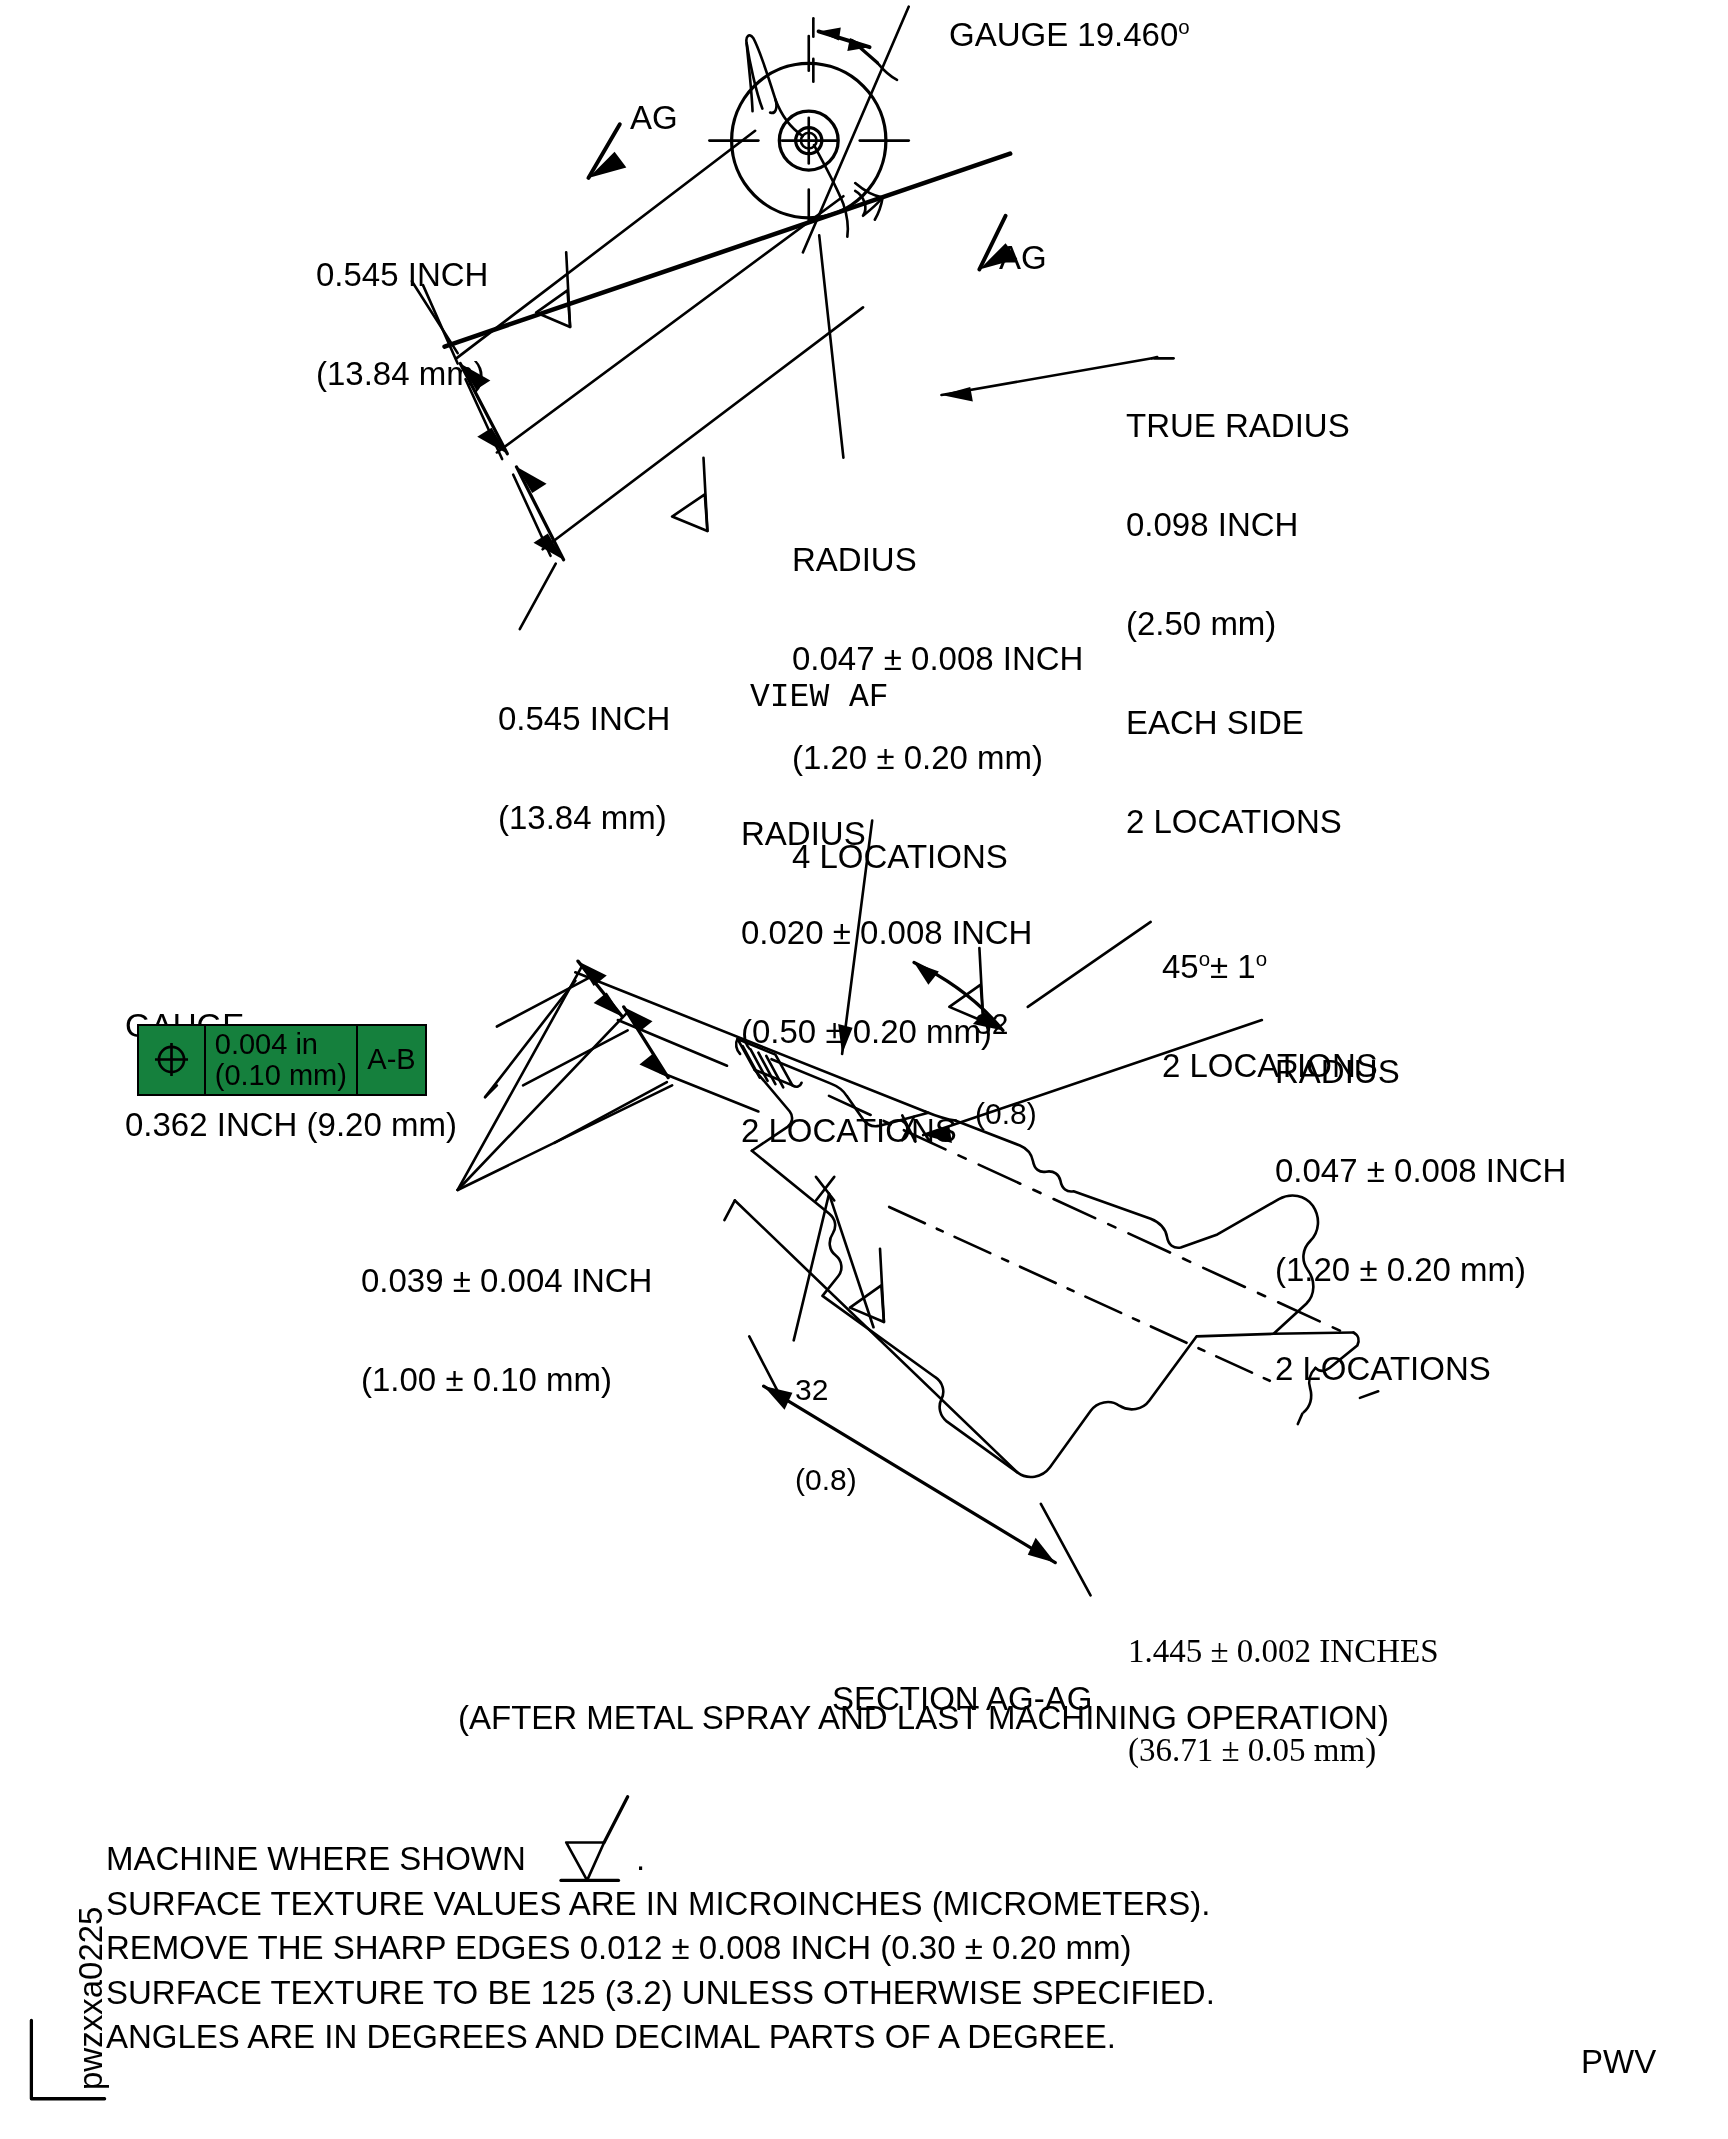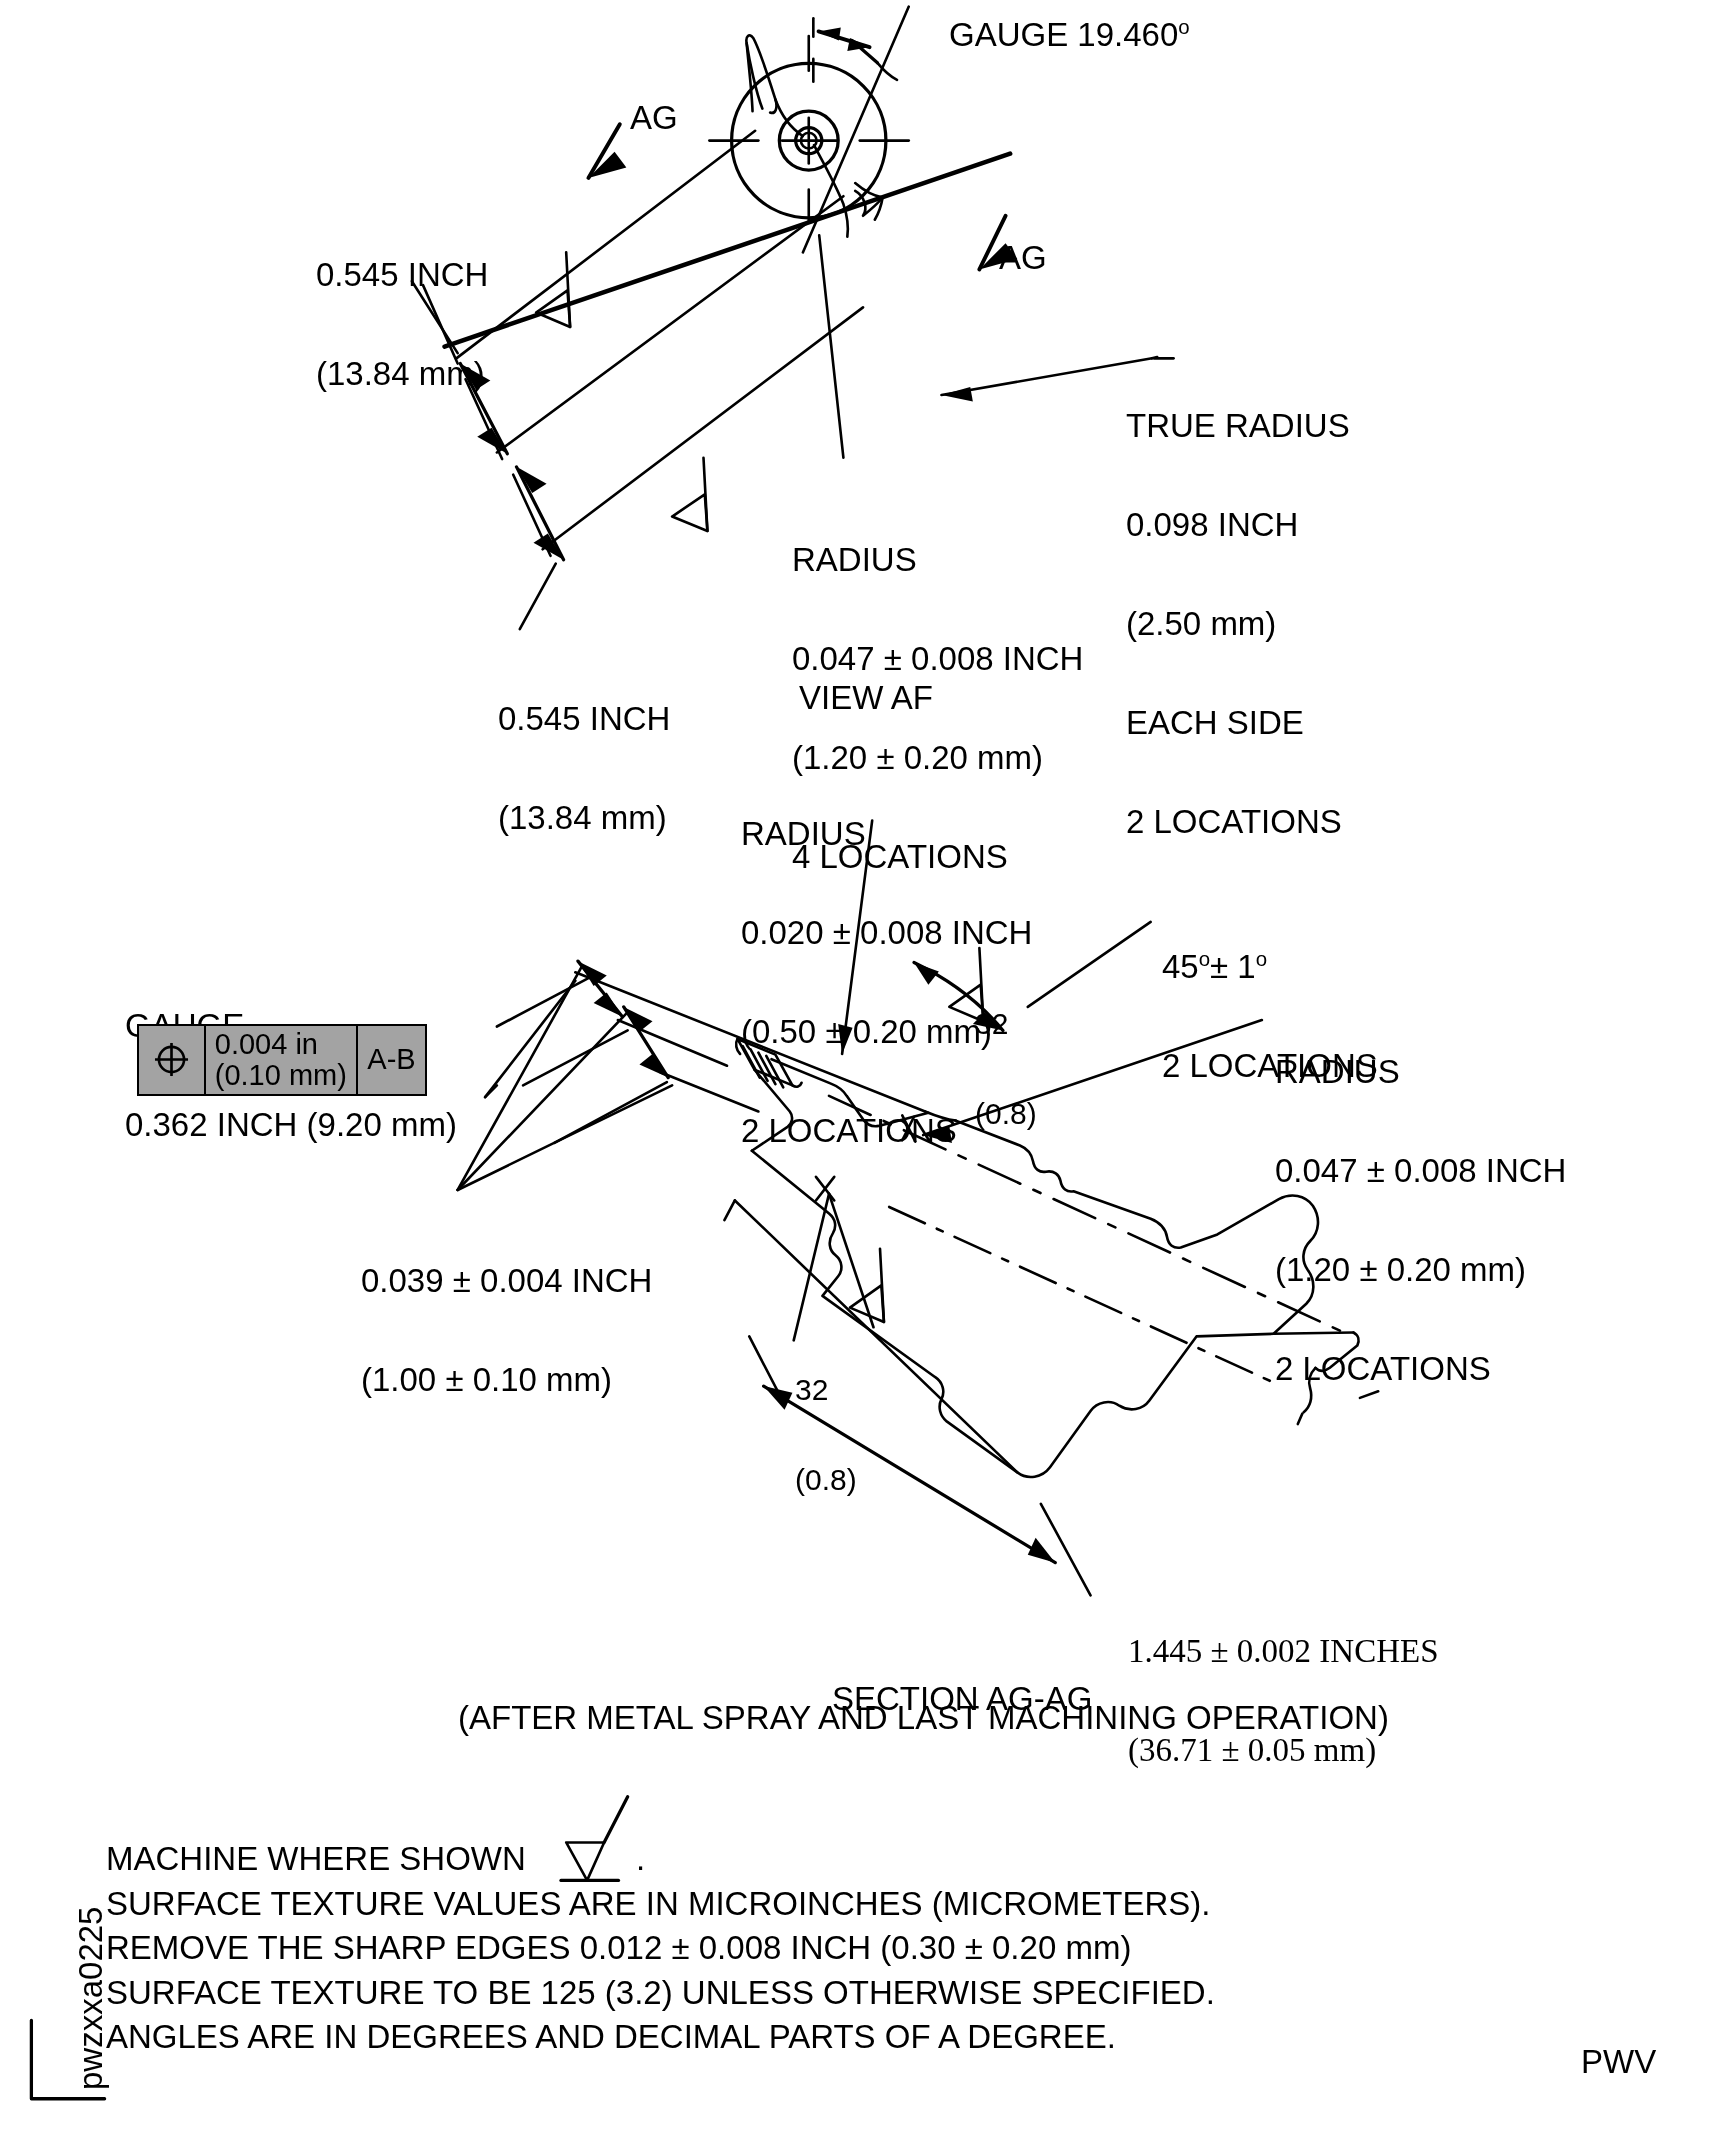--- a/index.html
+++ b/index.html
@@ -49,21 +49,21 @@
     font-family: "Liberation Sans", sans-serif;
     font-size: 33px;
   }
   .fcf-wrap {
     position: absolute;
   }
   .fcf {
     border: 2px solid #000;
     display: flex;
     align-items: stretch;
-    background: #a3a3a3;
+    background: #15803d;
   }
   .fcf-cell {
     border-right: 2px solid #000;
     display: flex;
     align-items: center;
     justify-content: center;
     padding: 2.6px 9.2px;
     font-size: 29px;
   }
   .fcf-cell:last-child { border-right: none; }
@@ -329,21 +329,21 @@
   </div>
 
   <div class="txt" style="left:1126px; top:343px;">
     <span class="tline">TRUE RADIUS</span>
     <span class="tline">0.098 INCH</span>
     <span class="tline">(2.50 mm)</span>
     <span class="tline">EACH SIDE</span>
     <span class="tline">2 LOCATIONS</span>
   </div>
 
-  <div class="txt" style="left:799px; top:681px;">VIEW AF</div>
+  <div class="txt" style="left:750px; top:681px;font-family:Liberation Mono, monospace;">VIEW AF</div>
 
   <div class="txt" style="left:741px; top:751px;">
     <span class="tline">RADIUS</span>
     <span class="tline">0.020 ± 0.008 INCH</span>
     <span class="tline">(0.50 ± 0.20 mm)</span>
     <span class="tline">2 LOCATIONS</span>
   </div>
 
   <div class="txt" style="left:125px; top:943px;">
     <span class="tline">GAUGE</span>

